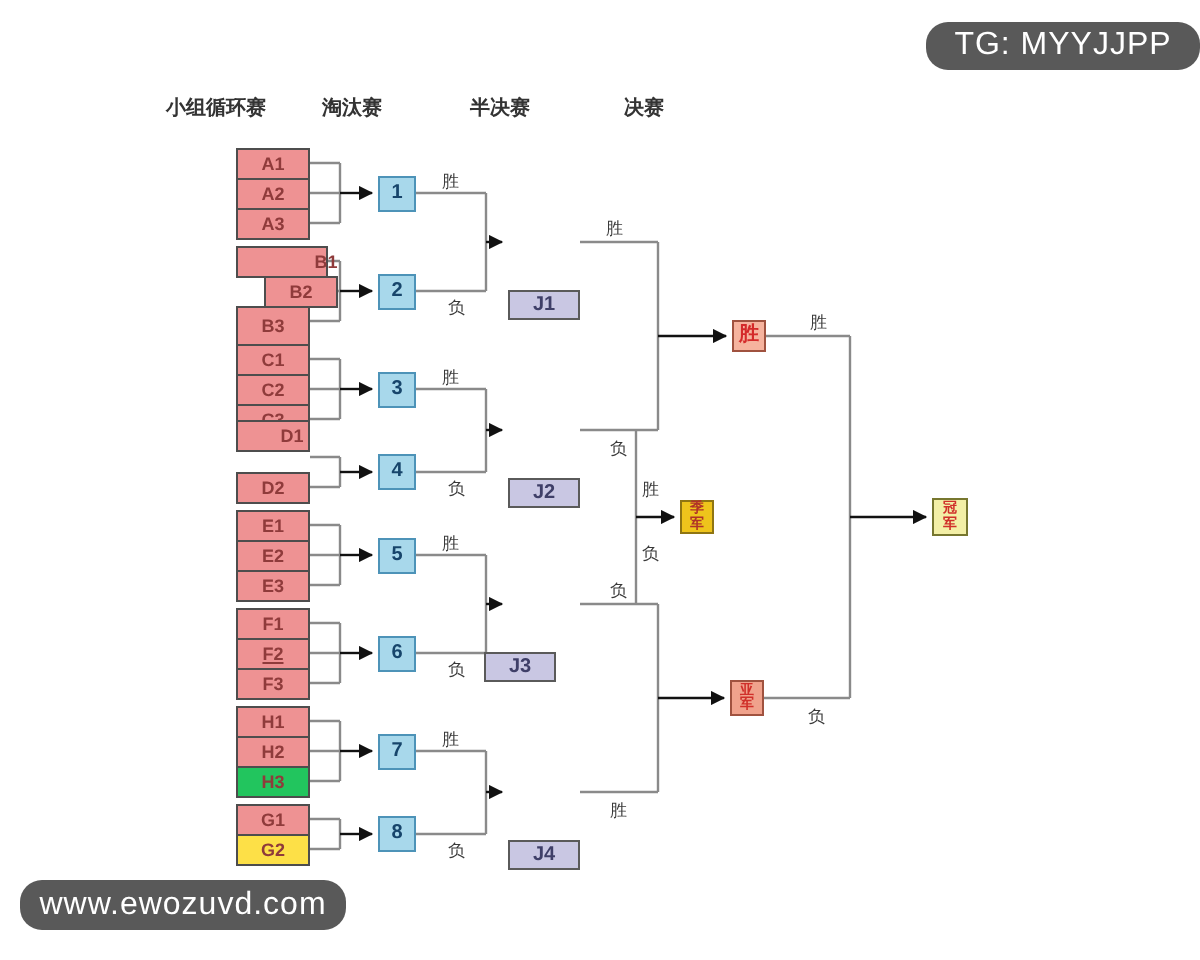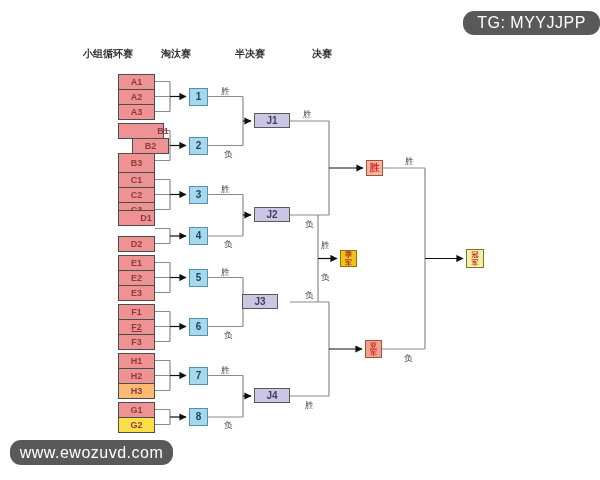--- a/index.html
+++ b/index.html
@@ -19,21 +19,21 @@
     font-size:10px;font-weight:bold;color:#333;white-space:nowrap;
   }
   #lines{position:absolute;left:0;top:0;width:600px;height:480px;}
   .node{
     position:absolute;box-sizing:border-box;display:flex;
     align-items:center;justify-content:center;text-align:center;
     font-weight:bold;line-height:1;
   }
   .team{font-size:9px;}
   .ko{font-size:10px;}
-  .semi{font-size:10px;}
+  .semi{font-size:10px;margin-top:32px;}
   .final-single{font-size:10px;}
   .final-stack{font-size:7px;line-height:7.5px;white-space:pre-line;}
 </style>
 </head>
 <body>
 
 <svg id="lines" viewBox="0 0 600 480">
     <defs>
       <marker id="arr" markerWidth="7" markerHeight="6" refX="5.5" refY="3" orient="auto">
         <path d="M0,0 L6,3 L0,6 Z" fill="#111111"></path>
@@ -92,21 +92,21 @@
     <div class="node team" style="left: 118px; top: 210px; width: 37px; height: 16px; background: rgb(238, 146, 147); border: 1px solid rgb(77, 77, 77); color: rgb(143, 59, 59); padding-left: 19px;">D1</div>
     <div class="node team" style="left: 118px; top: 236px; width: 37px; height: 16px; background: rgb(238, 146, 147); border: 1px solid rgb(77, 77, 77); color: rgb(143, 59, 59);">D2</div>
     <div class="node team" style="left: 118px; top: 255px; width: 37px; height: 16px; background: rgb(238, 146, 147); border: 1px solid rgb(77, 77, 77); color: rgb(143, 59, 59);">E1</div>
     <div class="node team" style="left: 118px; top: 270px; width: 37px; height: 16px; background: rgb(238, 146, 147); border: 1px solid rgb(77, 77, 77); color: rgb(143, 59, 59);">E2</div>
     <div class="node team" style="left: 118px; top: 285px; width: 37px; height: 16px; background: rgb(238, 146, 147); border: 1px solid rgb(77, 77, 77); color: rgb(143, 59, 59);">E3</div>
     <div class="node team" style="left: 118px; top: 304px; width: 37px; height: 16px; background: rgb(238, 146, 147); border: 1px solid rgb(77, 77, 77); color: rgb(143, 59, 59);">F1</div>
     <div class="node team" style="left: 118px; top: 319px; width: 37px; height: 16px; background: rgb(238, 146, 147); border: 1px solid rgb(77, 77, 77); color: rgb(143, 59, 59); text-decoration: underline;">F2</div>
     <div class="node team" style="left: 118px; top: 334px; width: 37px; height: 16px; background: rgb(238, 146, 147); border: 1px solid rgb(77, 77, 77); color: rgb(143, 59, 59);">F3</div>
     <div class="node team" style="left: 118px; top: 353px; width: 37px; height: 16px; background: rgb(238, 146, 147); border: 1px solid rgb(77, 77, 77); color: rgb(143, 59, 59);">H1</div>
     <div class="node team" style="left: 118px; top: 368px; width: 37px; height: 16px; background: rgb(238, 146, 147); border: 1px solid rgb(77, 77, 77); color: rgb(143, 59, 59);">H2</div>
-    <div class="node team" style="left: 118px; top: 383px; width: 37px; height: 16px; background: #fdba74; border: 1px solid rgb(77, 77, 77); color: rgb(143, 59, 59);">H3</div>
+    <div class="node team" style="left: 118px; top: 383px; width: 37px; height: 16px; background: #22c55e; border: 1px solid rgb(77, 77, 77); color: rgb(143, 59, 59);">H3</div>
     <div class="node team" style="left: 118px; top: 402px; width: 37px; height: 16px; background: rgb(238, 146, 147); border: 1px solid rgb(77, 77, 77); color: rgb(143, 59, 59);">G1</div>
     <div class="node team" style="left: 118px; top: 417px; width: 37px; height: 16px; background: #fde047; border: 1px solid rgb(77, 77, 77); color: rgb(143, 59, 59);">G2</div>
     <div class="node ko" style="left: 189px; top: 88px; width: 19px; height: 18px; background: rgb(168, 216, 235); border: 1.5px solid rgb(77, 147, 184); color: rgb(23, 69, 107);">1</div>
     <div class="node ko" style="left: 189px; top: 137px; width: 19px; height: 18px; background: rgb(168, 216, 235); border: 1.5px solid rgb(77, 147, 184); color: rgb(23, 69, 107);">2</div>
     <div class="node ko" style="left: 189px; top: 186px; width: 19px; height: 18px; background: rgb(168, 216, 235); border: 1.5px solid rgb(77, 147, 184); color: rgb(23, 69, 107);">3</div>
     <div class="node ko" style="left: 189px; top: 227px; width: 19px; height: 18px; background: rgb(168, 216, 235); border: 1.5px solid rgb(77, 147, 184); color: rgb(23, 69, 107);">4</div>
     <div class="node ko" style="left: 189px; top: 269px; width: 19px; height: 18px; background: rgb(168, 216, 235); border: 1.5px solid rgb(77, 147, 184); color: rgb(23, 69, 107);">5</div>
     <div class="node ko" style="left: 189px; top: 318px; width: 19px; height: 18px; background: rgb(168, 216, 235); border: 1.5px solid rgb(77, 147, 184); color: rgb(23, 69, 107);">6</div>
     <div class="node ko" style="left: 189px; top: 367px; width: 19px; height: 18px; background: rgb(168, 216, 235); border: 1.5px solid rgb(77, 147, 184); color: rgb(23, 69, 107);">7</div>
     <div class="node ko" style="left: 189px; top: 408px; width: 19px; height: 18px; background: rgb(168, 216, 235); border: 1.5px solid rgb(77, 147, 184); color: rgb(23, 69, 107);">8</div>

